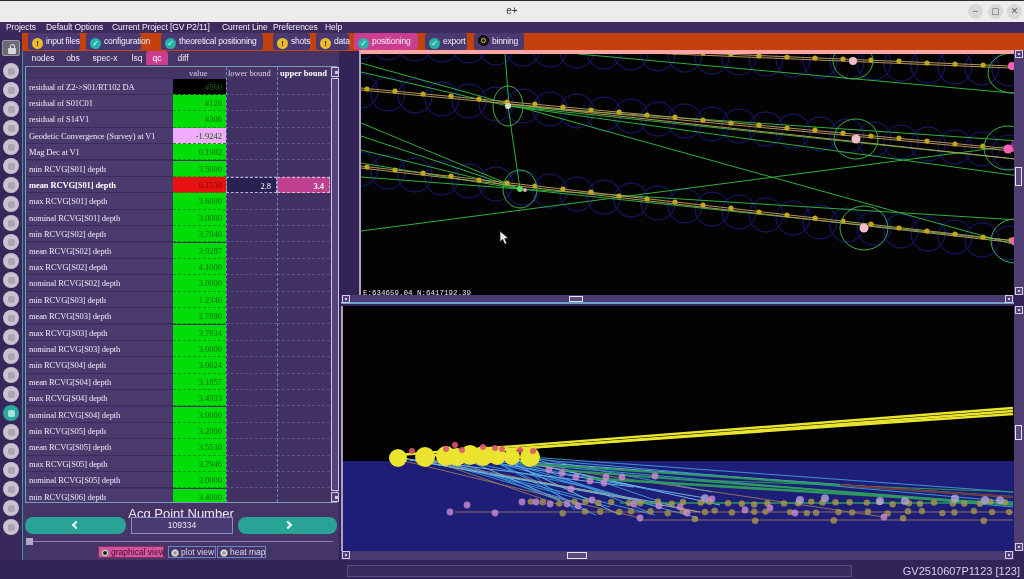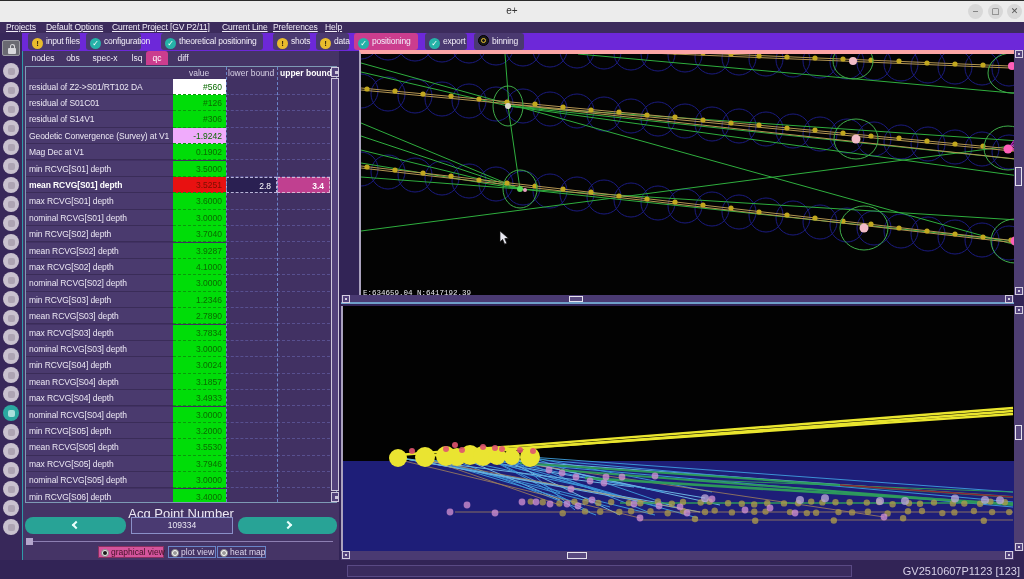--- a/index.html
+++ b/index.html
@@ -1,37 +1,37 @@
 <!DOCTYPE html>
 <html><head><meta charset="utf-8"><style>
 * { margin:0; padding:0; box-sizing:border-box; }
 html,body { width:1024px; height:579px; overflow:hidden; background:#322456;
   font-family:"Liberation Sans", sans-serif; }
 #titlebar { position:absolute; left:0; top:0; width:100%; height:22px; background:#ececec; border-top:1px solid #2a2a2a; }
 #titlebar .t { position:absolute; left:0; right:0; top:4px; text-align:center; font-size:10px; color:#333; }
 .winbtn { position:absolute; top:3px; width:15px; height:15px; border-radius:50%; background:#d8d8d8; color:#555; font-size:9px; text-align:center; line-height:15px; }
 #menubar { position:absolute; left:0; top:22px; width:100%; height:11px; background:#3c2b5c; }
-#menubar span { position:absolute; top:0px; font-size:8.5px; letter-spacing:-0.1px; color:#f2eef8;text-decoration:underline; }
-#toolbar { position:absolute; left:0; top:33px; width:100%; height:18px; background:#6d28d9; }
+#menubar span { position:absolute; top:0px; font-size:8.5px; letter-spacing:-0.1px; color:#f2eef8; }
+#toolbar { position:absolute; left:0; top:33px; width:100%; height:18px; background:#c2410c; }
 .tbtn { position:absolute; top:0px; height:17px; border-radius:3px; background:#4a3970; color:#f2eef8; font-size:8.5px; letter-spacing:-0.2px; line-height:17px; white-space:nowrap; }
 .tbtn .ic { display:inline-block; width:11px; height:11px; border-radius:50%; margin:0 3px 0 4px; vertical-align:-2px; text-align:center; letter-spacing:0; }
 .ic.warn { background:#e8bc2c; color:#3a2b10; font-size:8px; line-height:11px; font-weight:bold; }
 .ic.ok { background:#25b2a8; color:#fff; font-size:8px; line-height:11px; }
 .ic.bin { background:#1a1a1a; border:1px solid #000; }
 .ic.bin i { display:block; width:5px; height:5px; border-radius:50%; background:transparent; border:1.5px solid #e8c02c; margin:1.5px auto; }
 #sidebar { position:absolute; left:0; top:33px; width:22px; height:546px; background:#38285a; }
 .sic { position:absolute; left:3px; width:16px; height:16px; border-radius:50%; }
 .sic i { display:block; width:7px; height:7px; border-radius:2px; margin:4.5px; opacity:0.85; }
 #locksq { position:absolute; left:2px; top:7px; width:18px; height:16px; background:#6a6a72; border:1px solid #9a9aa2; border-radius:2px; }
 #locksq .b { position:absolute; left:5px; top:7px; width:8px; height:6px; background:#d8d8dc; border-radius:1px; }
 #locksq .s { position:absolute; left:6.5px; top:3px; width:5px; height:5px; border:1.5px solid #d8d8dc; border-bottom:none; border-radius:3px 3px 0 0; }
 #leftpanel { position:absolute; left:22px; top:51px; width:317px; height:509px; background:#453466; border-left:1px solid #2f9ba8; }
 .tab { position:absolute; top:0; height:14px; font-size:8.5px; color:#f0ecf6; text-align:center; line-height:14px; }
 .tab.active { background:#cb3d8e; border-radius:3px 3px 0 0; color:#fff; }
-#tbl { position:absolute; left:2px; top:15px; width:312px; height:437px; border:1px solid #7e9ab5; overflow:hidden; background:#413163; }
+#tbl { position:absolute; left:2px; top:15px; width:312px; height:437px; border:1px solid #7e9ab5; overflow:hidden; background:#413163;font-family:Liberation Serif, serif; }
 #tblhdr { position:absolute; left:0; top:0; width:310px; height:11px; background:#453466; color:#d8d2e6; font-size:8.5px; }
 #tblhdr span { position:absolute; top:1px; }
 .trow { position:absolute; left:0; width:310px; height:16.4px; }
 .tl { position:absolute; left:0; top:0; width:147px; height:16.4px; background:#4a3a6e; color:#ece8f4; font-size:8.5px; letter-spacing:-0.1px; line-height:16px; padding-left:3px; border-bottom:1px solid #3a2c58; overflow:hidden; white-space:nowrap; }
 .tv { position:absolute; left:147px; top:0; width:53px; height:16.4px; font-size:8.5px; line-height:16px; text-align:right; padding-right:4px; border-bottom:1px dashed #0a9a0a; }
 .tb { position:absolute; top:0; height:16.4px; font-size:8.5px; line-height:16px; text-align:right; padding-right:5px; border-bottom:1px dashed #585090; }
 .tb1 { left:200px; width:51px; }
 .tb2 { left:251px; width:53px; }
 .vline { position:absolute; top:0; bottom:0; width:0; border-left:1px dashed #6a85c8; }
 #vsb { position:absolute; left:308px; top:16px; width:8px; height:435px; }
@@ -178,21 +178,21 @@
   <div class="tab active" style="left:123px;width:22px;">qc</div>
   <div class="tab" style="left:147px;width:26px;">diff</div>
   <div id="tbl">
     <div id="tblhdr">
       <span style="left:163px;">value</span>
       <span style="left:202px;">lower bound</span>
       <span style="left:254px;font-weight:bold;color:#fff;">upper bound</span>
     </div>
 <div class="trow" style="top:11.5px;">
 <div class="tl" style="">residual of Z2-&gt;S01/RT102 DA</div>
-<div class="tv" style="background:#ffffff;color:#0a6a00;">#560</div>
+<div class="tv" style="background:#000000;color:#0a6a00;">#560</div>
 <div class="tb tb1"></div>
 <div class="tb tb2"></div>
 </div>
 <div class="trow" style="top:27.9px;">
 <div class="tl" style="">residual of S01C01</div>
 <div class="tv" style="background:#00dd08;color:#0a6a00;">#126</div>
 <div class="tb tb1"></div>
 <div class="tb tb2"></div>
 </div>
 <div class="trow" style="top:44.3px;">
@@ -214,21 +214,21 @@
 <div class="tb tb2"></div>
 </div>
 <div class="trow" style="top:93.5px;">
 <div class="tl" style="">min RCVG[S01] depth</div>
 <div class="tv" style="background:#00dd08;color:#0a6a00;">3.5000</div>
 <div class="tb tb1"></div>
 <div class="tb tb2"></div>
 </div>
 <div class="trow" style="top:109.9px;">
 <div class="tl" style="font-weight:bold;color:#fff;">mean RCVG[S01] depth</div>
-<div class="tv" style="background:#e81111;color:#7a1000;">3.5251</div>
+<div class="tv" style="background:#e81111;color:#7a1000;">6.1538</div>
 <div class="tb tb1" style="background:#2a2052;color:#fff;border:1px dashed #b8b4d8;">2.8</div>
 <div class="tb tb2" style="background:#c04090;color:#fff;font-weight:bold;border:1px dashed #d8b4d0;">3.4</div>
 </div>
 <div class="trow" style="top:126.3px;">
 <div class="tl" style="">max RCVG[S01] depth</div>
 <div class="tv" style="background:#00dd08;color:#0a6a00;">3.6000</div>
 <div class="tb tb1"></div>
 <div class="tb tb2"></div>
 </div>
 <div class="trow" style="top:142.7px;">

